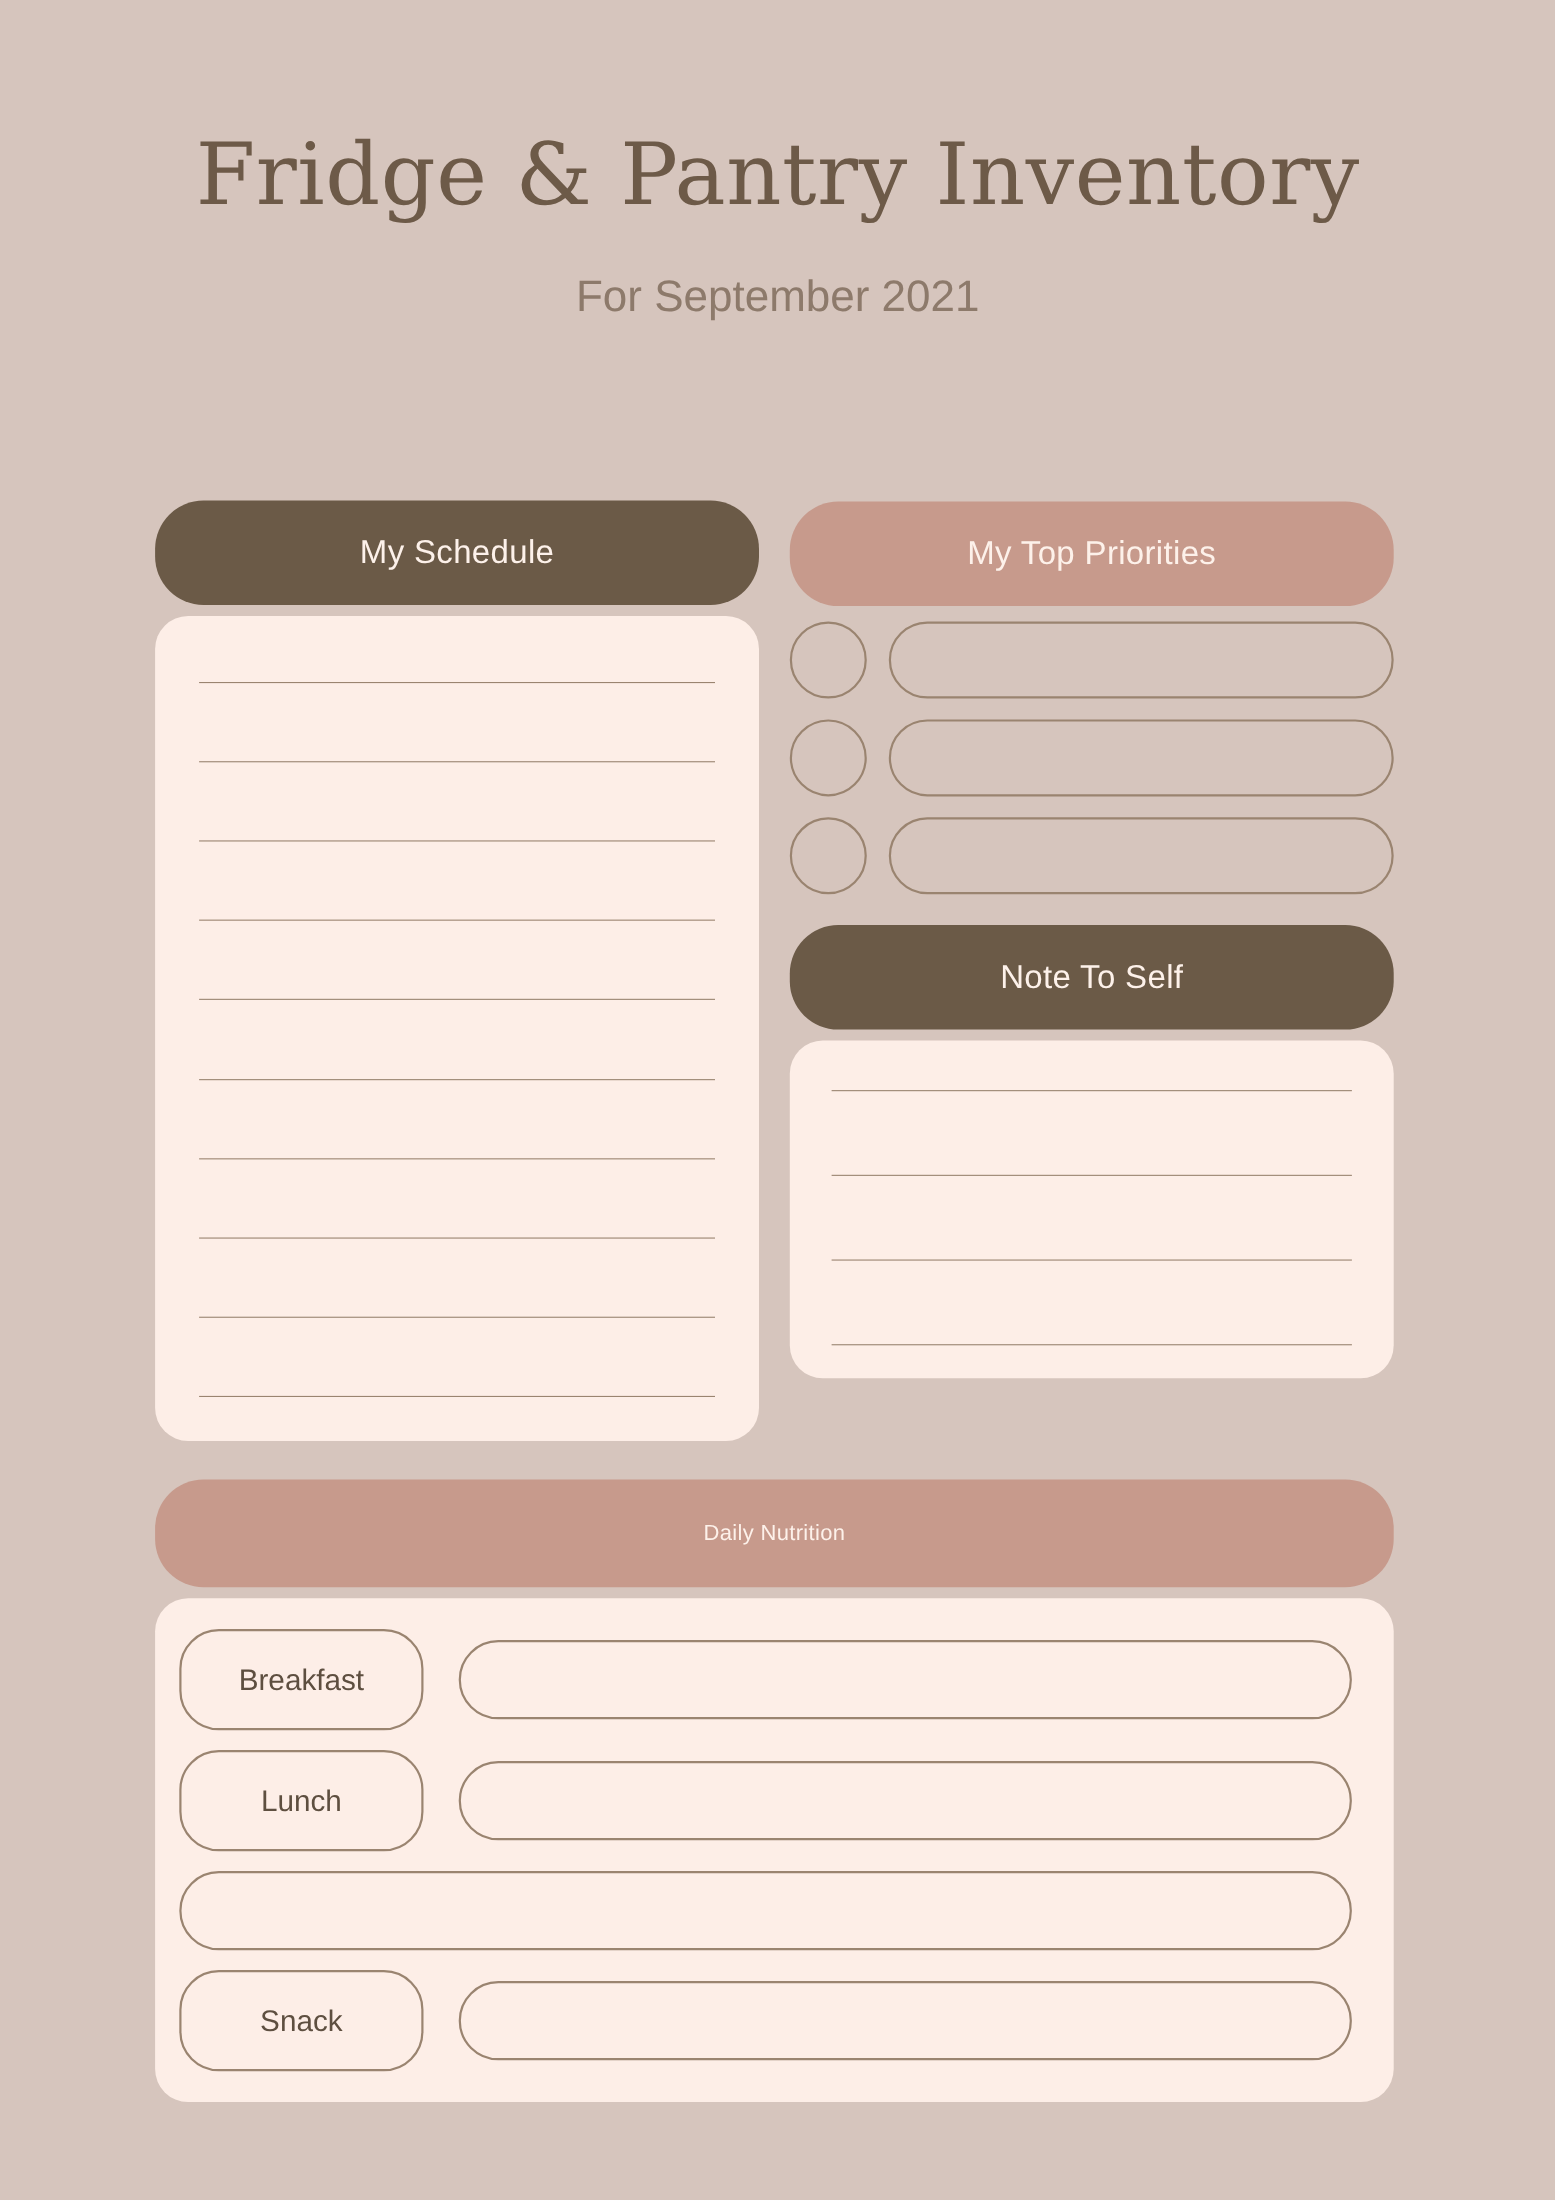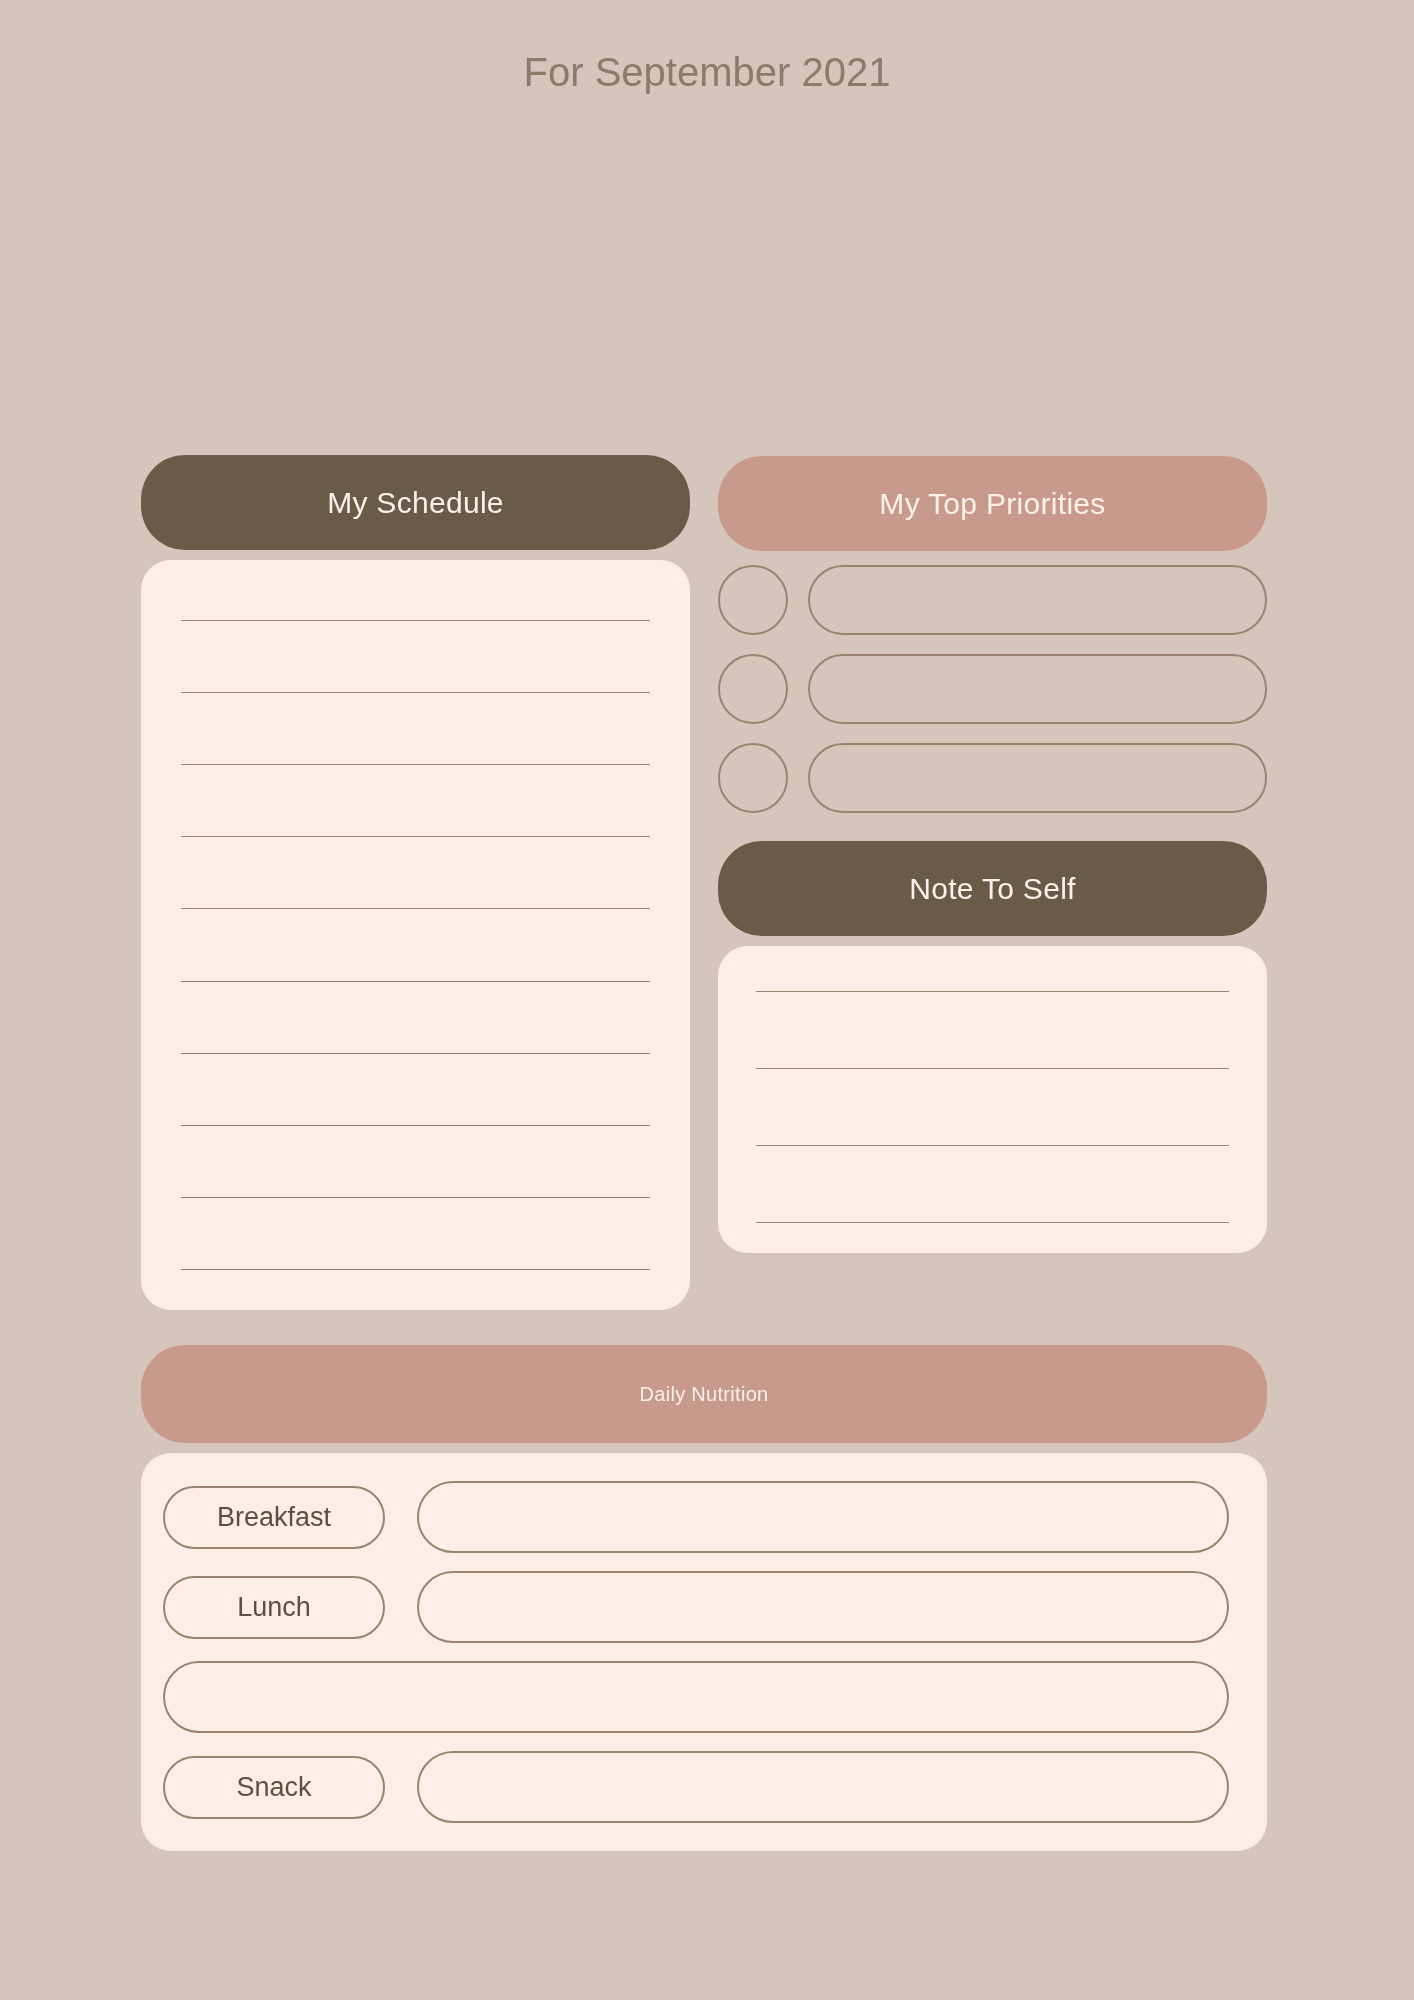--- a/index.html
+++ b/index.html
@@ -162,21 +162,21 @@
     flex-direction: column;
     gap: 18px;
   }
   .meal-row {
     display: flex;
     align-items: center;
     gap: 32px;
   }
   .meal-label {
     width: 222px;
-    height: 63px;
+    height: 92px;
     border: 2px solid #9a8470;
     border-radius: 36px;
     box-sizing: border-box;
     display: flex;
     align-items: center;
     justify-content: center;
     font-size: 27px;
     color: #5e4f40;
   }
   .meal-field {
@@ -185,20 +185,21 @@
     border: 2px solid #9a8470;
     border-radius: 36px;
     box-sizing: border-box;
   }
 </style>
 </head>
 <body>
 
 <div class="page">
 
+  <h1 class="title">Fridge &amp; Pantry Inventory</h1>
   <p class="subtitle">For September 2021</p>
 
   <div class="col-left">
     <div class="pill-header dark schedule-header">
       <span>My Schedule</span>
     </div>
     <div class="card schedule-card">
       <div class="rule"></div>
       <div class="rule"></div>
       <div class="rule"></div>

